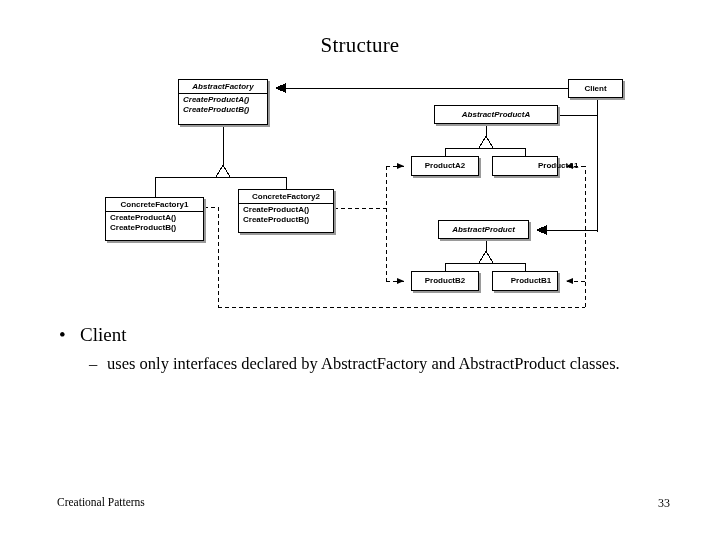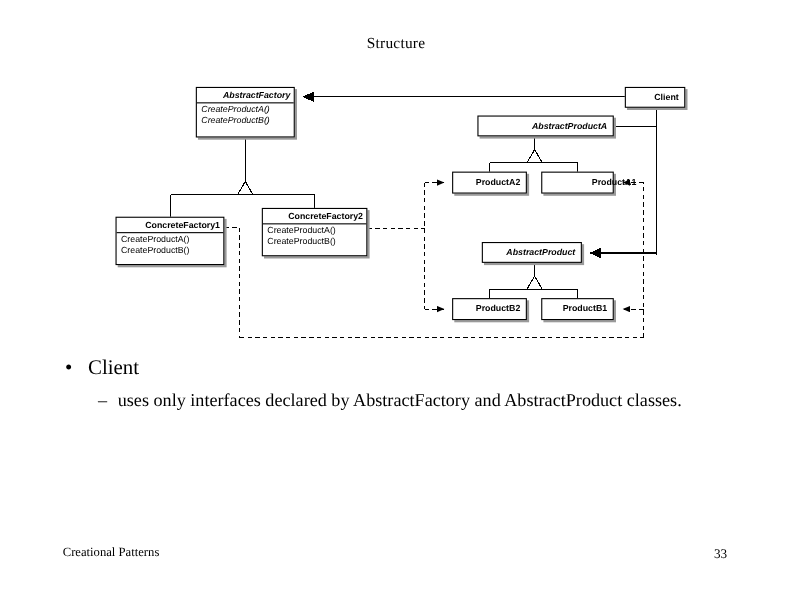--- a/index.html
+++ b/index.html
@@ -22,21 +22,21 @@
   }
 
   
   #slide-title {
     position: absolute;
     left: 0;
     top: 33px;
     width: 720px;
     text-align: center;
     font-family: "Liberation Serif", serif;
-    font-size: 14px;
+    font-size: 21px;
     color: #000000;
     letter-spacing: 0.2px;
   }
 
   
   #diagram {
     position: absolute;
     left: 0;
     top: 0;
     width: 720px;
@@ -51,37 +51,38 @@
     position: absolute;
     background: #ffffff;
     border: 1px solid #000000;
     box-sizing: border-box;
     box-shadow: 2px 2px 0 0 #9a9a9a;
   }
   .umlbox .cname {
     font-family: "Liberation Sans", sans-serif;
     font-size: 8px;
     font-weight: bold;
-    text-align: right;
+    text-align: center;
     color: #000000;
     line-height: 11px;
     padding: 1px 3px 1px 3px;
     white-space: nowrap;
   }
   .umlbox .cname.abstract {
     font-style: italic;
   }
   .umlbox .sep {
     border-top: 1px solid #000000;
     height: 0;
     font-size: 0;
     line-height: 0;
   }
   .umlbox .ops {
     padding: 1px 16px 2px 4px;
+    font-weight: bold;
   }
   .umlbox .op {
     font-family: "Liberation Sans", sans-serif;
     font-size: 8px;
     line-height: 10px;
     color: #000000;
     white-space: nowrap;
   }
   .umlbox .op.abstract {
     font-style: italic;
@@ -143,21 +144,21 @@
     top: 0;
     font-family: "Liberation Serif", serif;
     font-size: 11.5px;
     color: #000000;
   }
   #footer-page {
     position: absolute;
     left: 640px;
     top: 0;
     width: 30px;
-    text-align: center;
+    text-align: right;
     font-family: "Liberation Serif", serif;
     font-size: 12px;
     color: #000000;
   }
 </style>
 </head>
 <body>
 
 <div id="slide">
 

